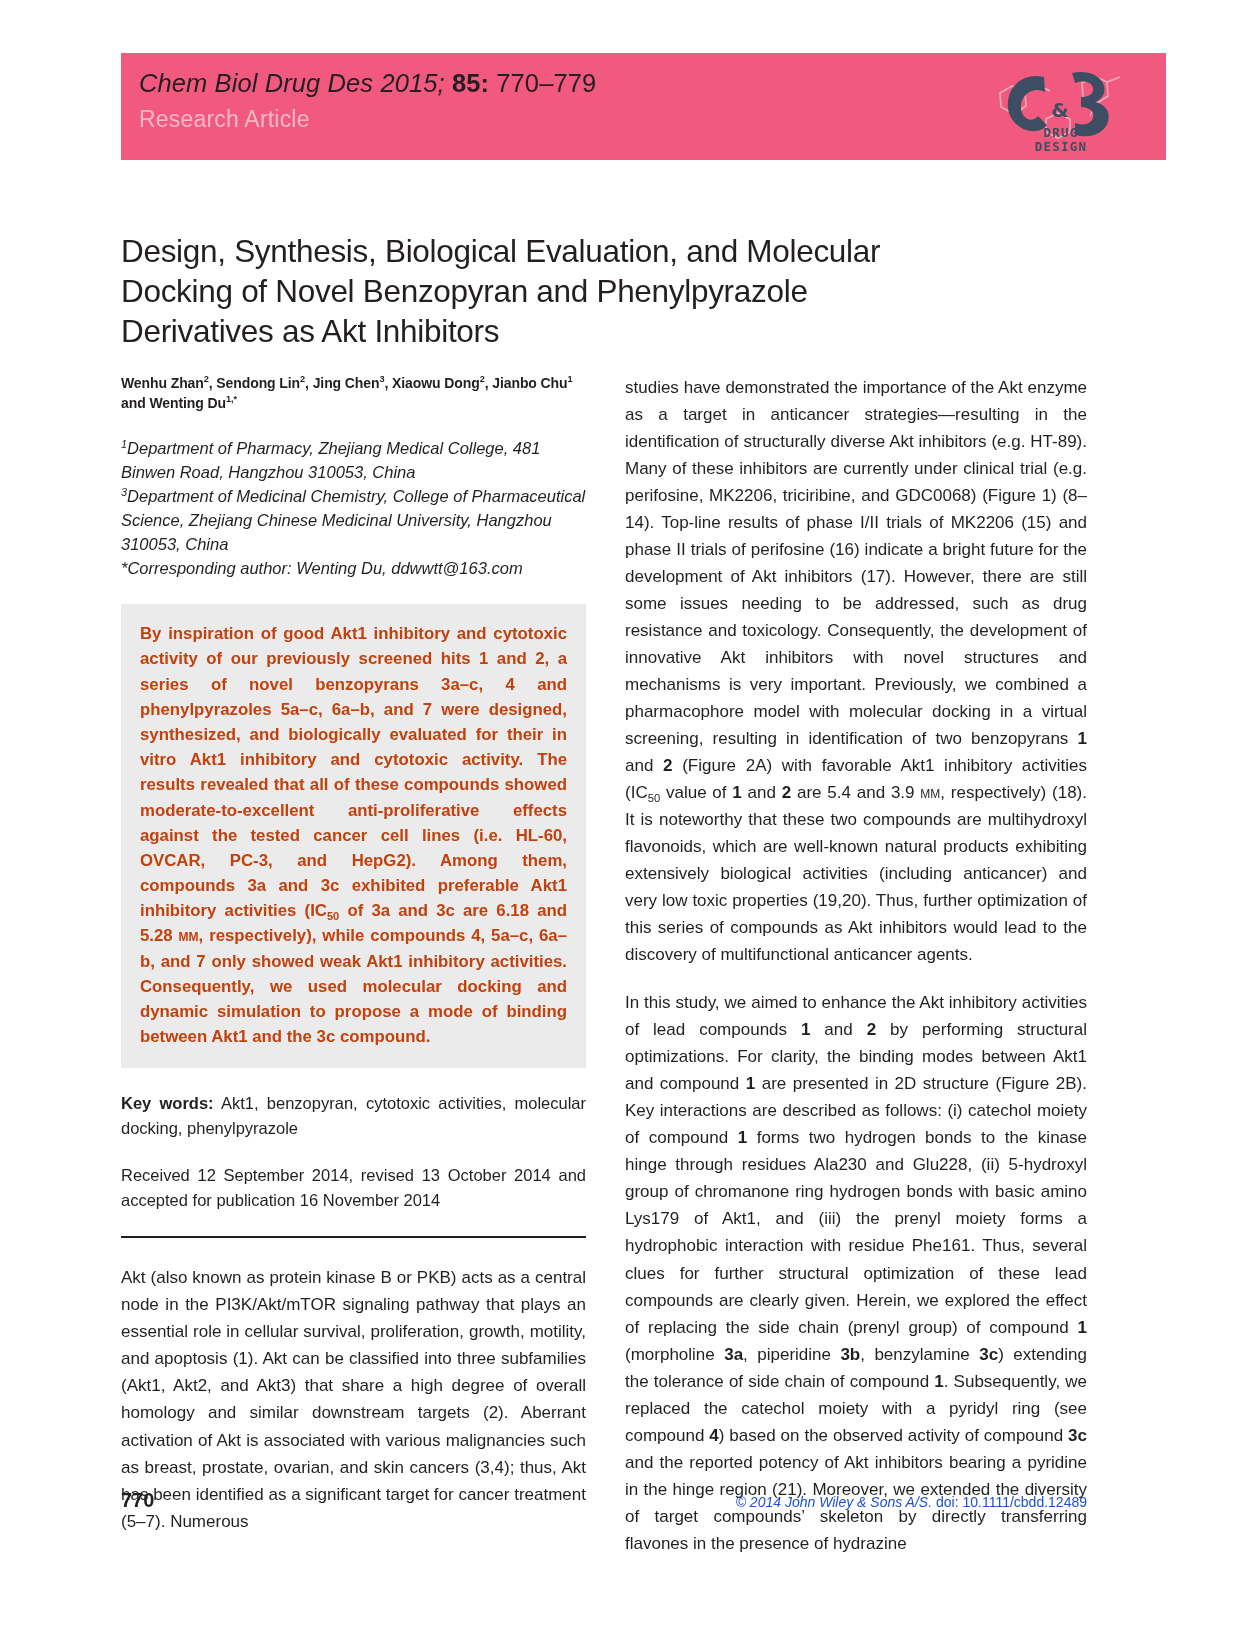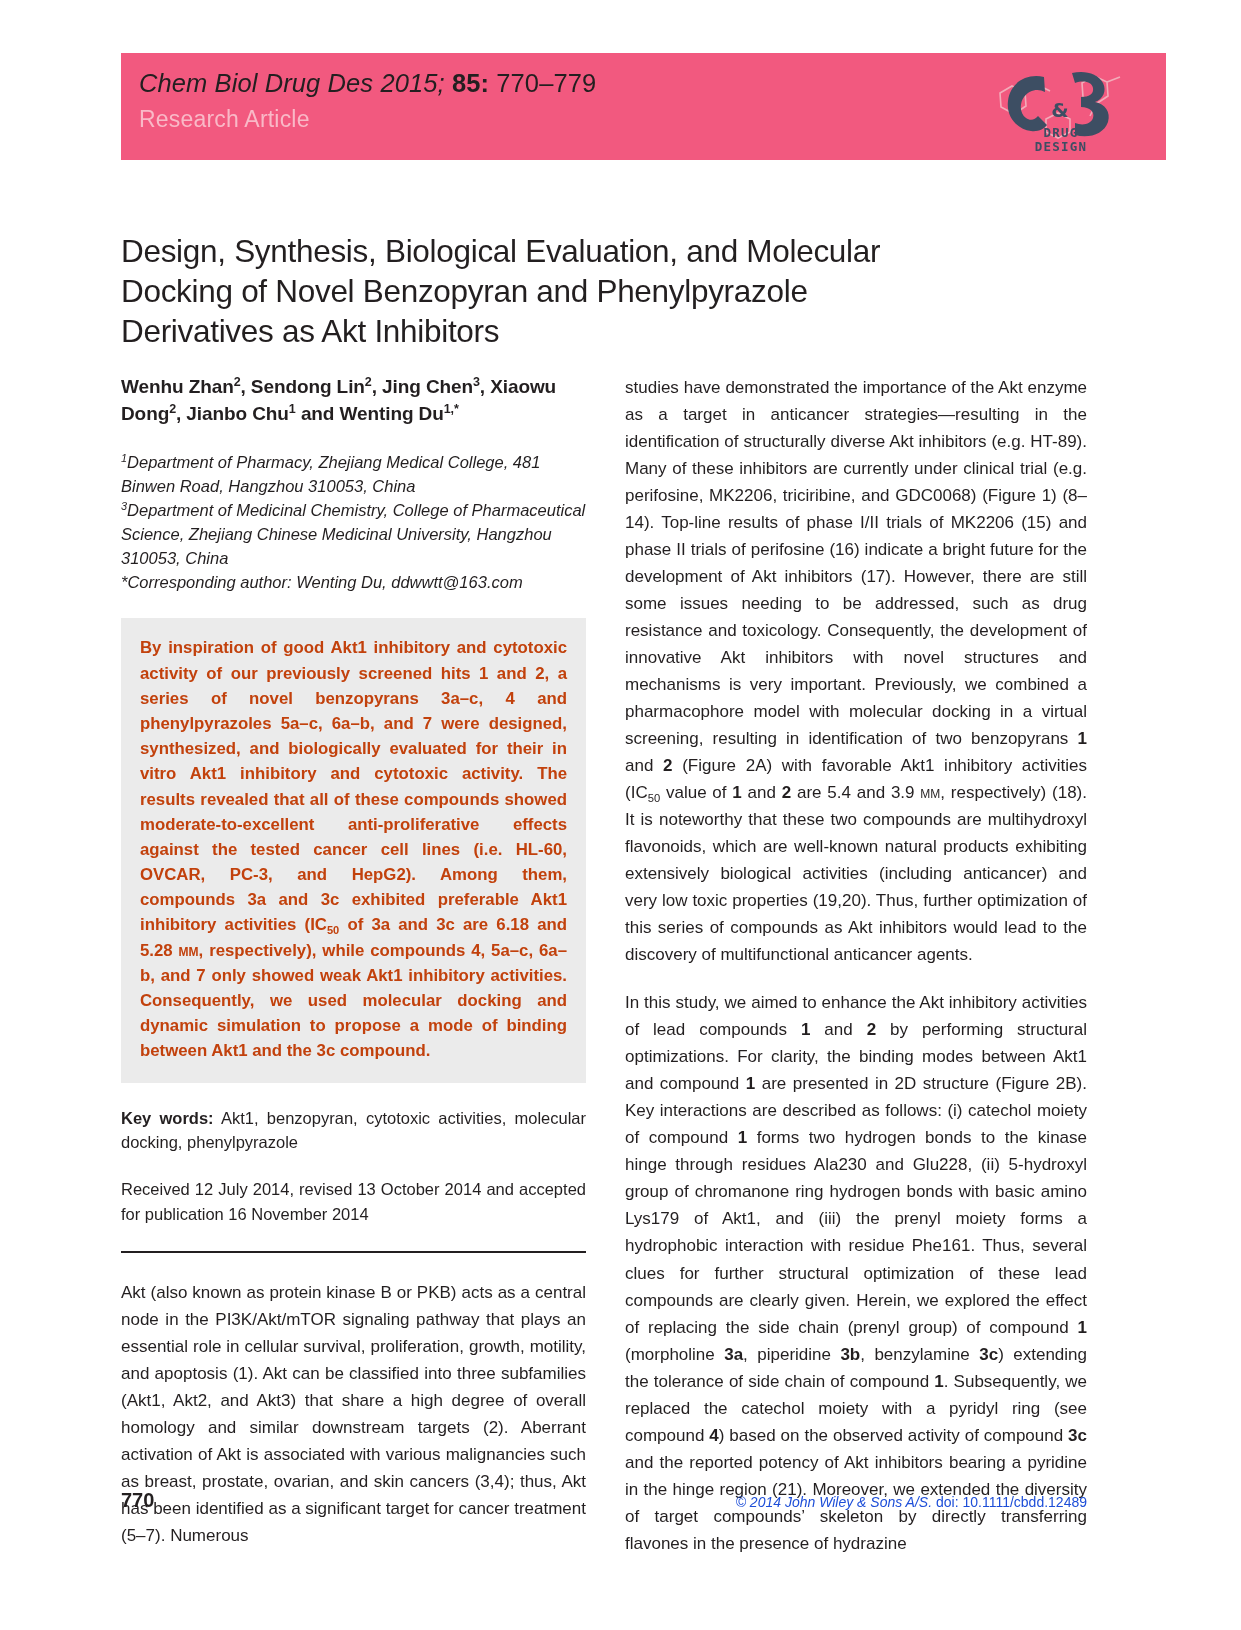--- a/index.html
+++ b/index.html
@@ -90,21 +90,21 @@
     width: 465px;
   }
   .col-right {
     position: absolute;
     left: 607px;
     top: 374px;
     width: 462px;
   }
 
   .authors {
-    font-size: 19px;
+    font-size: 14px;
     font-weight: bold;
     line-height: 1.42;
     letter-spacing: -0.1px;
     margin: 0;
   }
   sup { font-size: 0.66em; vertical-align: super; line-height: 0; }
   sub { font-size: 0.66em; vertical-align: sub; line-height: 0; }
 
   .affils {
     font-size: 16.5px;
@@ -232,21 +232,21 @@
       <div>*Corresponding author: Wenting Du, ddwwtt@163.com</div>
     </div>
 
     <div class="abstract">By inspiration of good Akt1 inhibitory and cytotoxic activity of our previously screened hits 1 and 2, a series of novel benzopyrans 3a–c, 4 and phenylpyrazoles 5a–c, 6a–b, and 7 were designed, synthesized, and biologically evaluated for their in vitro Akt1 inhibitory and cytotoxic activity. The results revealed that all of these compounds showed moderate-to-excellent anti-proliferative effects against the tested cancer cell lines (i.e. HL-60, OVCAR, PC-3, and HepG2). Among them, compounds 3a and 3c exhibited preferable Akt1 inhibitory activities (IC<sub>50</sub> of 3a and 3c are 6.18 and 5.28 <span class="sc">μm</span>, respectively), while compounds 4, 5a–c, 6a–b, and 7 only showed weak Akt1 inhibitory activities. Consequently, we used molecular docking and dynamic simulation to propose a mode of binding between Akt1 and the 3c compound.</div>
 
     <div class="keywords">
       <span class="kw-label">Key words:</span>
       <span>Akt1, benzopyran, cytotoxic activities, molecular docking, phenylpyrazole</span>
     </div>
 
-    <div class="received">Received 12 July 2014, revised 13 October 2014 and accepted for publication 16 November 2014</div>
+    <div class="received">Received 12 September 2014, revised 13 October 2014 and accepted for publication 16 November 2014</div>
 
     <div class="rule"></div>
 
     <p class="body-para first">Akt (also known as protein kinase B or PKB) acts as a central node in the PI3K/Akt/mTOR signaling pathway that plays an essential role in cellular survival, proliferation, growth, motility, and apoptosis (1). Akt can be classified into three subfamilies (Akt1, Akt2, and Akt3) that share a high degree of overall homology and similar downstream targets (2). Aberrant activation of Akt is associated with various malignancies such as breast, prostate, ovarian, and skin cancers (3,4); thus, Akt has been identified as a significant target for cancer treatment (5–7). Numerous</p>
   </div>
 
   <div class="col-right">
     <p class="body-para">studies have demonstrated the importance of the Akt enzyme as a target in anticancer strategies—resulting in the identification of structurally diverse Akt inhibitors (e.g. HT-89). Many of these inhibitors are currently under clinical trial (e.g. perifosine, MK2206, triciribine, and GDC0068) (Figure 1) (8–14). Top-line results of phase I/II trials of MK2206 (15) and phase II trials of perifosine (16) indicate a bright future for the development of Akt inhibitors (17). However, there are still some issues needing to be addressed, such as drug resistance and toxicology. Consequently, the development of innovative Akt inhibitors with novel structures and mechanisms is very important. Previously, we combined a pharmacophore model with molecular docking in a virtual screening, resulting in identification of two benzopyrans <b>1</b> and <b>2</b> (Figure 2A) with favorable Akt1 inhibitory activities (IC<sub>50</sub> value of <b>1</b> and <b>2</b> are 5.4 and 3.9 <span class="sc">μm</span>, respectively) (18). It is noteworthy that these two compounds are multihydroxyl flavonoids, which are well-known natural products exhibiting extensively biological activities (including anticancer) and very low toxic properties (19,20). Thus, further optimization of this series of compounds as Akt inhibitors would lead to the discovery of multifunctional anticancer agents.</p>
     <p class="body-para">In this study, we aimed to enhance the Akt inhibitory activities of lead compounds <b>1</b> and <b>2</b> by performing structural optimizations. For clarity, the binding modes between Akt1 and compound <b>1</b> are presented in 2D structure (Figure 2B). Key interactions are described as follows: (i) catechol moiety of compound <b>1</b> forms two hydrogen bonds to the kinase hinge through residues Ala230 and Glu228, (ii) 5-hydroxyl group of chromanone ring hydrogen bonds with basic amino Lys179 of Akt1, and (iii) the prenyl moiety forms a hydrophobic interaction with residue Phe161. Thus, several clues for further structural optimization of these lead compounds are clearly given. Herein, we explored the effect of replacing the side chain (prenyl group) of compound <b>1</b> (morpholine <b>3a</b>, piperidine <b>3b</b>, benzylamine <b>3c</b>) extending the tolerance of side chain of compound <b>1</b>. Subsequently, we replaced the catechol moiety with a pyridyl ring (see compound <b>4</b>) based on the observed activity of compound <b>3c</b> and the reported potency of Akt inhibitors bearing a pyridine in the hinge region (21). Moreover, we extended the diversity of target compounds’ skeleton by directly transferring flavones in the presence of hydrazine</p>
   </div>

